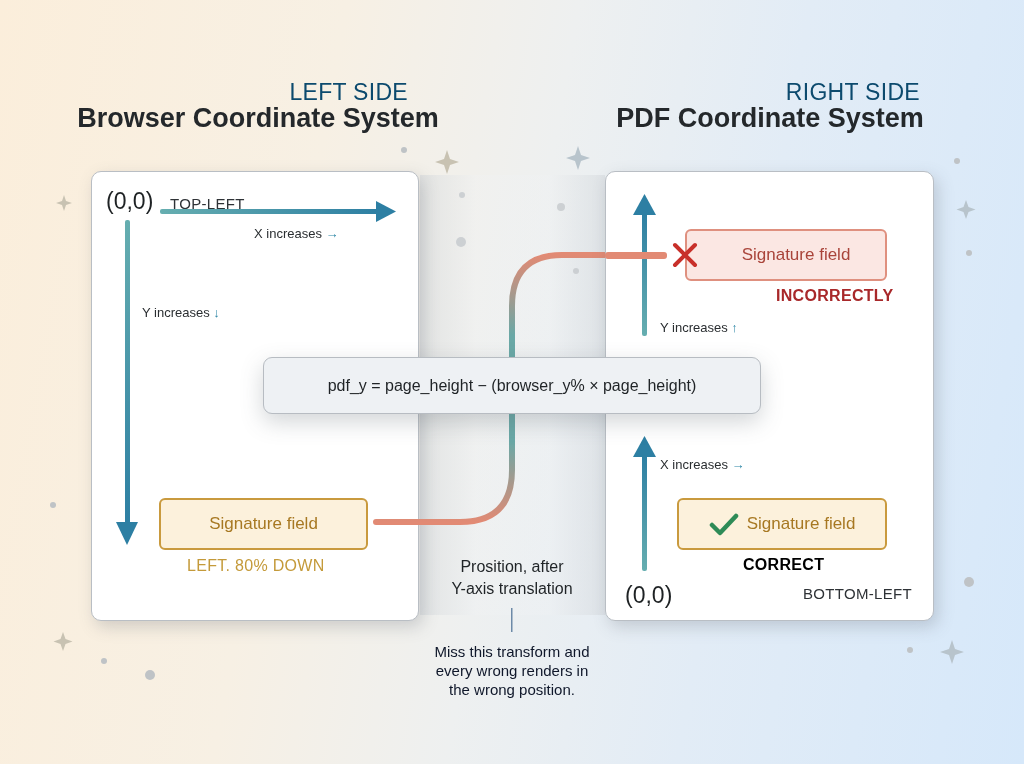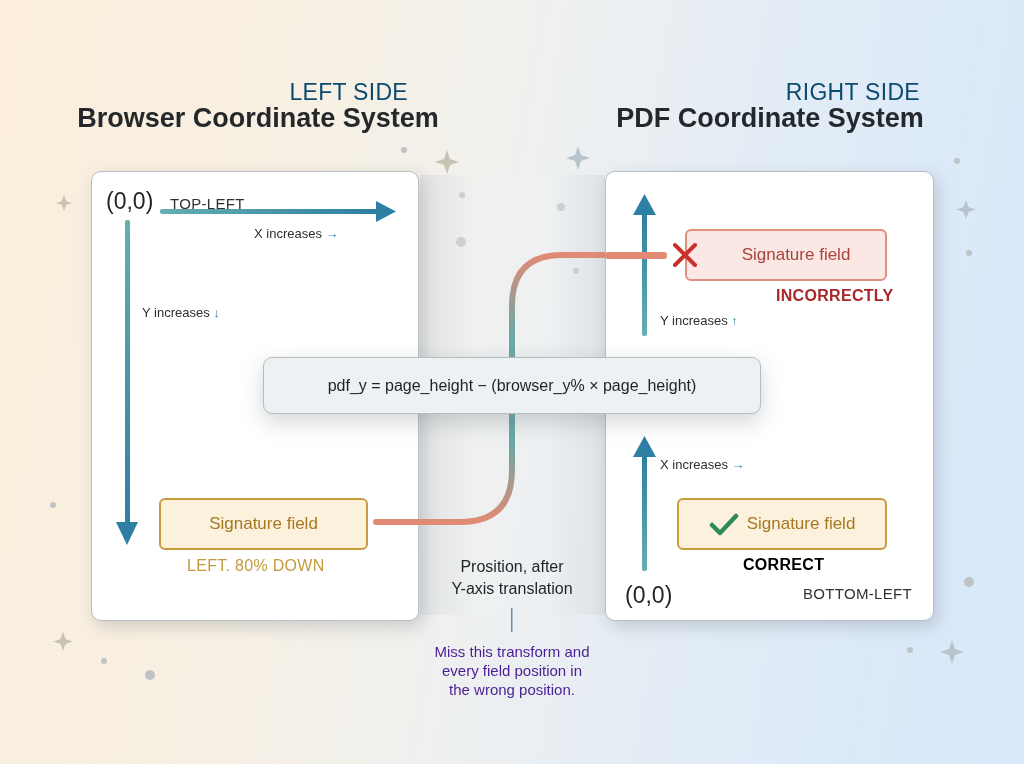--- a/index.html
+++ b/index.html
@@ -28,21 +28,21 @@
   .sig-red { background: #fbe7e3; border: 2px solid #df907f; color: #a9443a; }
   .status { font-size: 16px; font-weight: bold; letter-spacing: 0.3px; white-space: nowrap; }
   .formula {
     position: absolute; left: 263px; top: 357px; width: 496px; height: 55px;
     background: #eef1f4; border: 1.5px solid #b7bcc2; border-radius: 9px;
     box-shadow: 0 8px 22px rgba(80,90,100,0.25);
     display: flex; align-items: center; justify-content: center;
     font-size: 16px; color: #1f2326; white-space: nowrap;
   }
   .note { font-size: 16px; color: #1f2326; text-align: center; line-height: 22px; }
-  .warn { font-size: 15px; color: #4c1d95; text-align: center; line-height: 19px; }
+  .warn { font-size: 15px; color: #0f172a; text-align: center; line-height: 19px; }
   .center-strip {
     position: absolute; left: 420px; top: 175px; width: 185px; height: 440px;
     background: linear-gradient(90deg, rgba(210,214,218,0.5), rgba(240,242,244,0.3) 30%, rgba(240,242,244,0.3) 70%, rgba(210,214,218,0.5));
   }
 </style>
 </head>
 <body>
 
 <svg class="abs" style="left:0;top:0" width="1024" height="764">
   <g fill="#c8c2b2">
@@ -161,21 +161,21 @@
   <rect x="0" y="81" width="62" height="7" fill="#e28a74" rx="3"></rect>
 </svg>
 
 <div class="sig sig-red" style="left:685px;top:229px;width:198px;height:48px;z-index:2">
   <span style="margin-left:20px">Signature field</span>
 </div>
 <svg class="abs" style="left:672px;top:242px;z-index:3" width="26" height="26">
   <path d="M3 3 L23 23 M23 3 L3 23" stroke="#c8302a" stroke-width="4" stroke-linecap="round"></path>
 </svg>
 <div class="abs status" style="left:776px;top:287px;color:#a8282a;z-index:2">INCORRECTLY</div>
-<div class="abs axis-text" style="left:660px;top:313px;z-index:2">
+<div class="abs axis-text" style="left:660px;top:320px;z-index:2">
   <span>Y increases</span>
   <span class="arr">↑</span>
 </div>
 
 <div class="abs axis-text" style="left:660px;top:457px;z-index:2">
   <span>X increases</span>
   <span class="arr">→</span>
 </div>
 
 <div class="sig sig-gold" style="left:677px;top:498px;width:206px;height:48px;z-index:2">
@@ -189,15 +189,15 @@
 <div class="abs small-caps" style="left:803px;top:585px;z-index:2">BOTTOM-LEFT</div>
 
 <div class="formula" style="z-index:5">pdf_y = page_height − (browser_y% × page_height)</div>
 
 <div class="abs note" style="left:422px;top:556px;width:180px">
   <div>Prosition, after</div>
   <div>Y-axis translation</div>
 </div>
 <div class="abs warn" style="left:402px;top:642px;width:220px">
   <div>Miss this transform and</div>
-  <div>every field position in</div>
+  <div>every wrong renders in</div>
   <div>the wrong position.</div>
 </div>
 
 </body></html>

